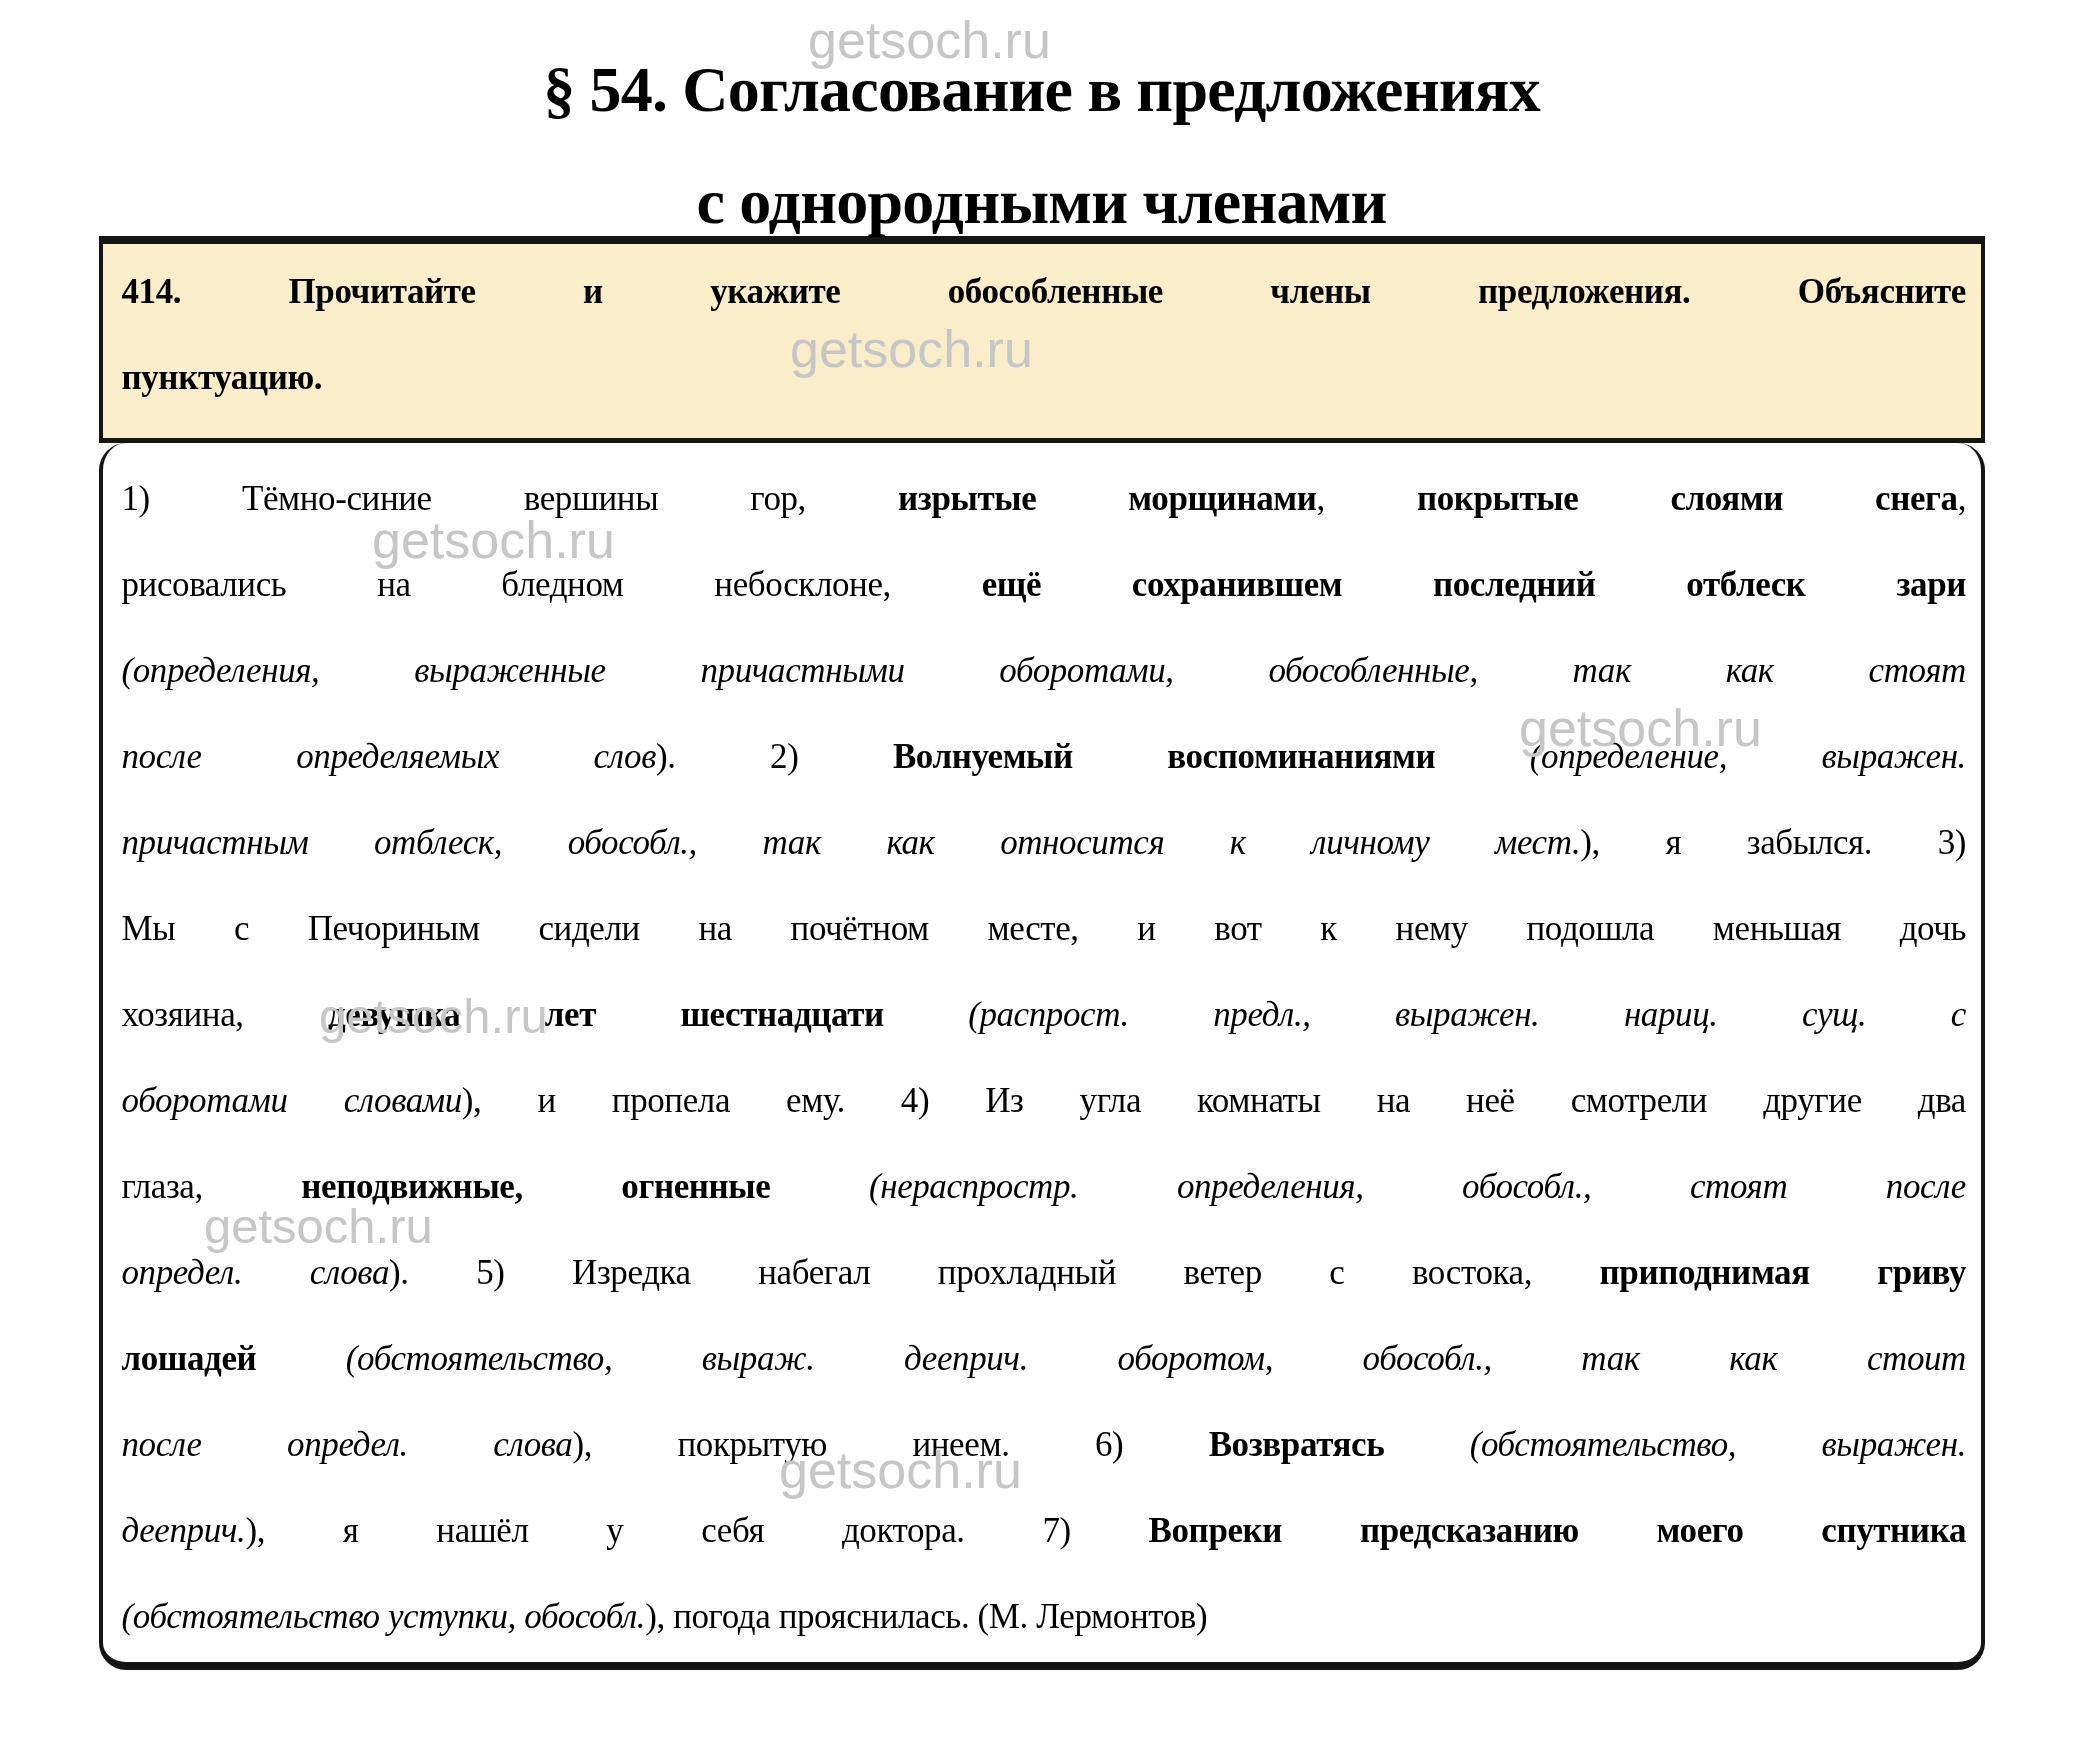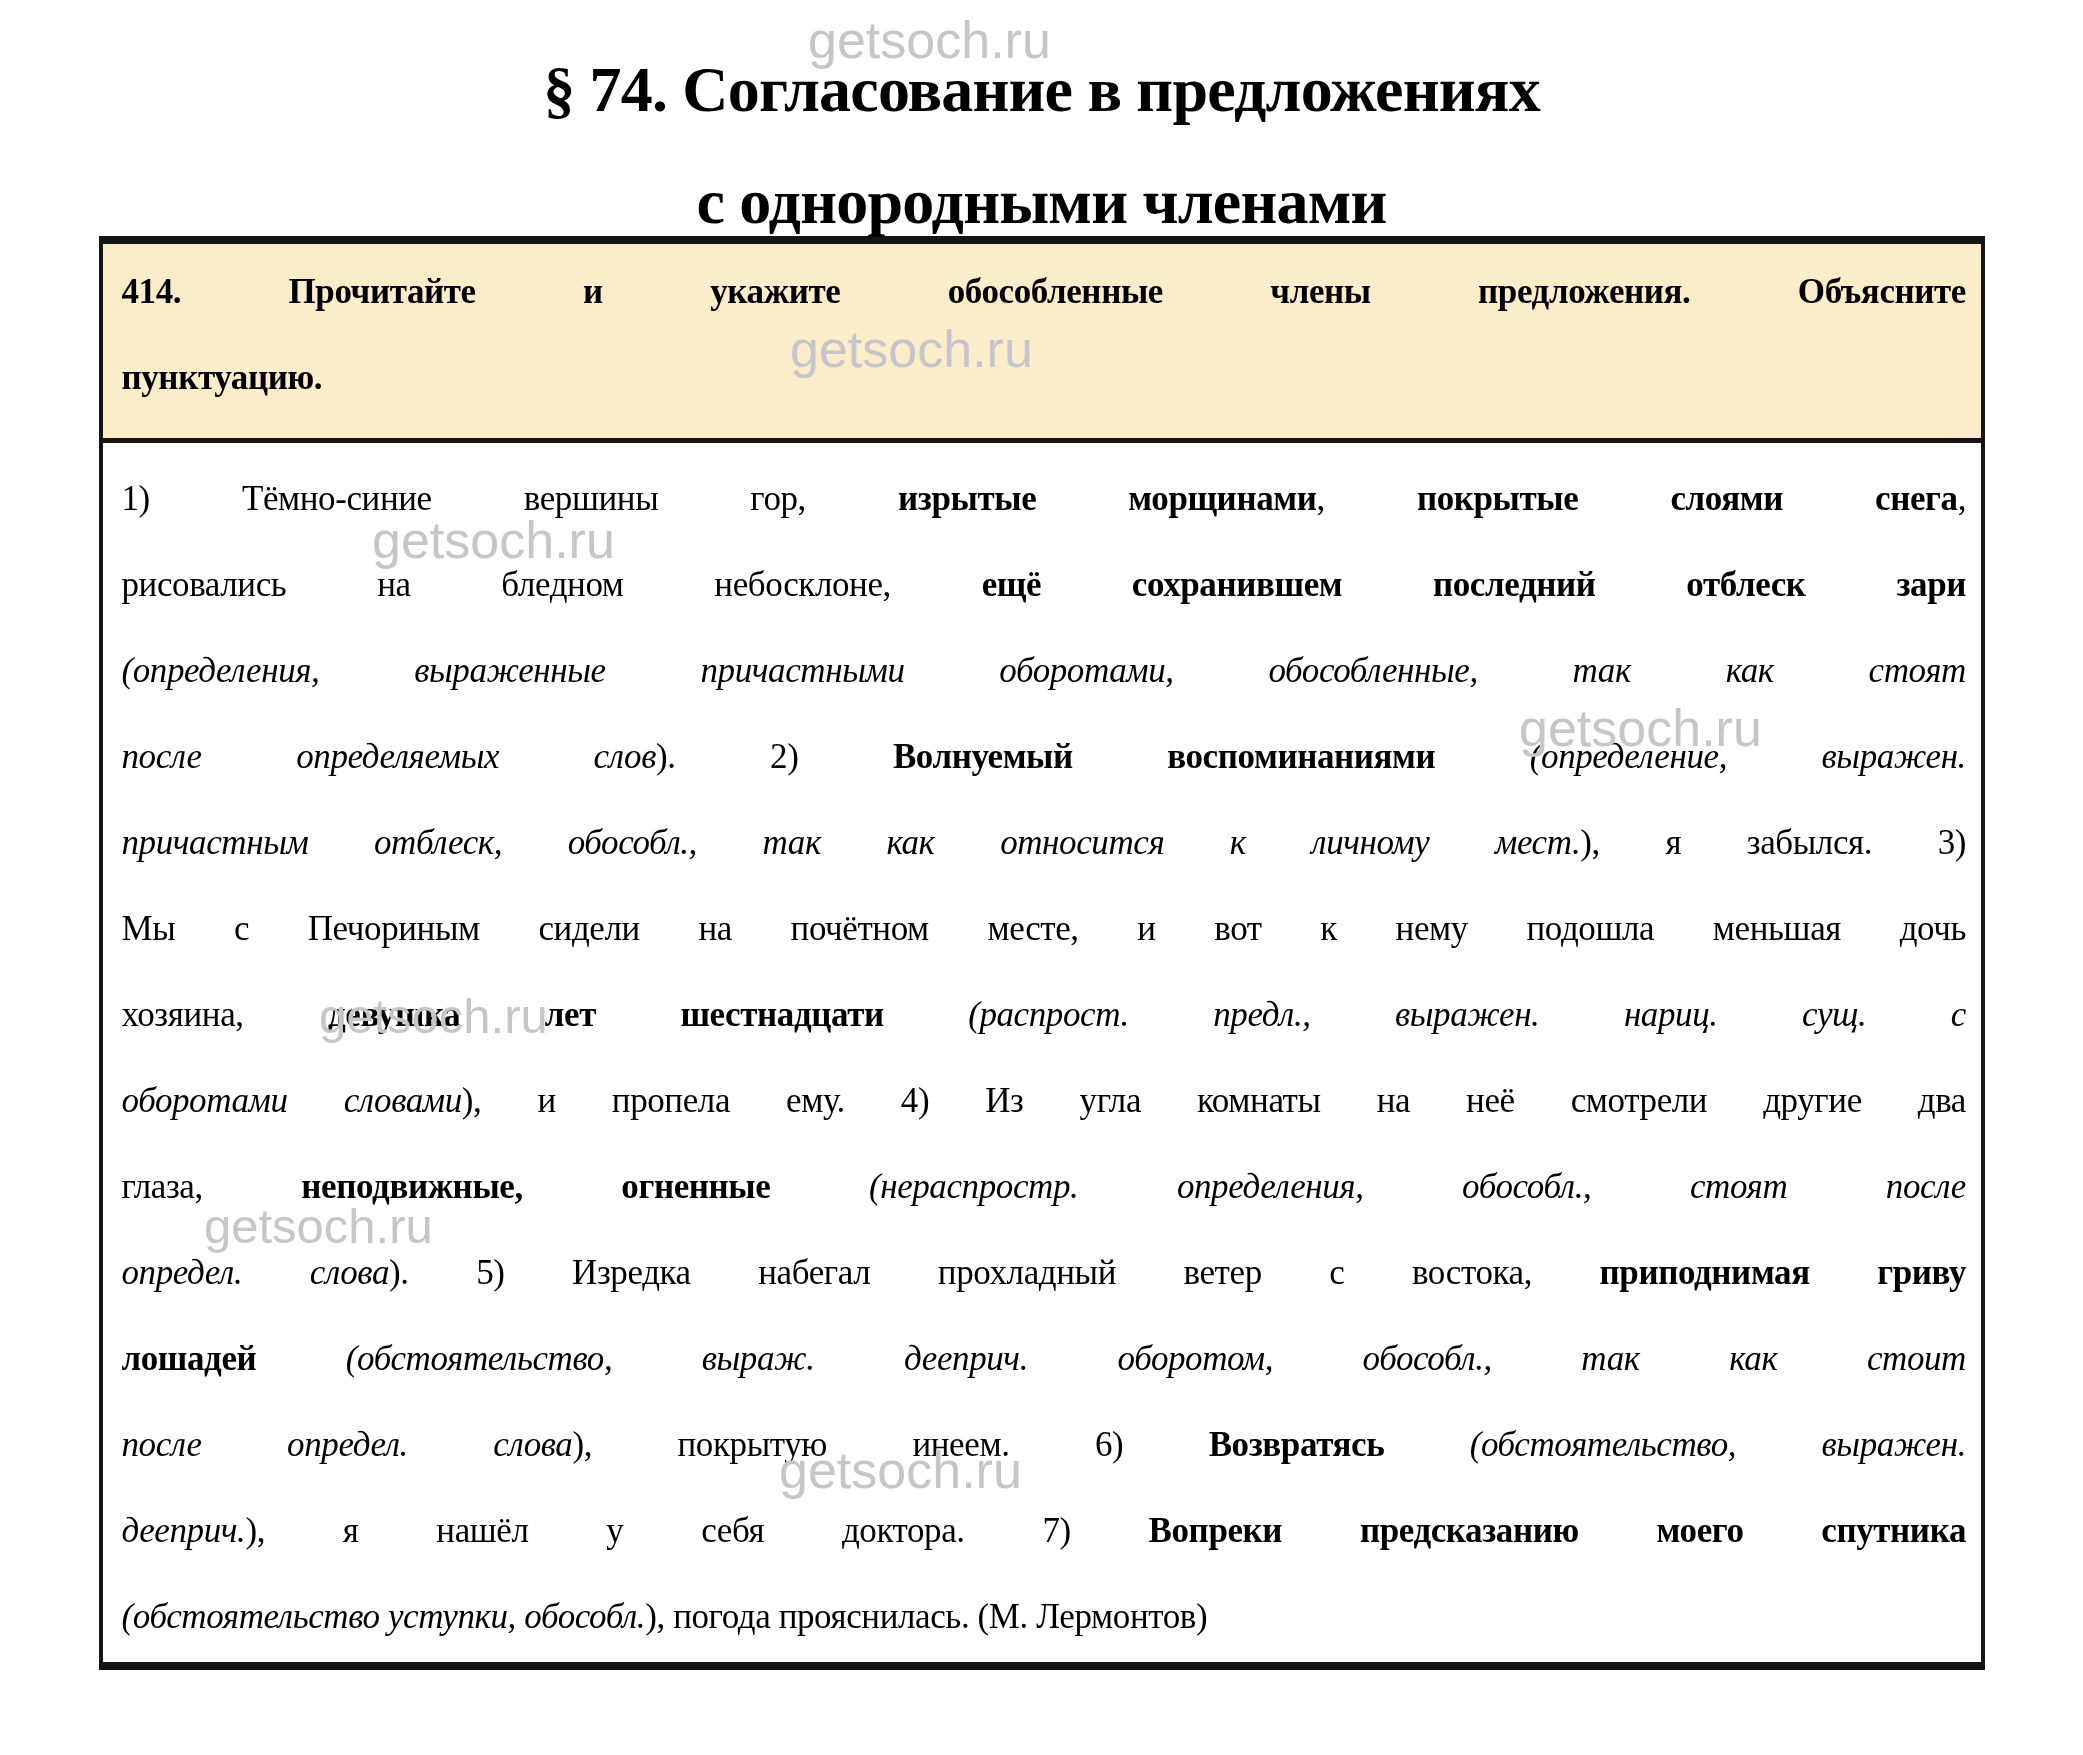--- a/index.html
+++ b/index.html
@@ -49,30 +49,30 @@
       <div class="wm" style="left: 808px; top: 10px; font-size: 52px; color: rgb(198, 198, 198);">getsoch.ru</div>
       <div class="wm" style="left: 790px; top: 319px; font-size: 52px; color: rgb(198, 198, 198);">getsoch.ru</div>
       <div class="wm" style="left: 372px; top: 510px; font-size: 52px; color: rgb(198, 198, 198);">getsoch.ru</div>
       <div class="wm" style="left: 1519px; top: 698px; font-size: 52px; color: rgb(198, 198, 198);">getsoch.ru</div>
       <div class="wm" style="left: 319px; top: 988px; font-size: 49px; color: rgb(198, 198, 198);">getsoch.ru</div>
       <div class="wm" style="left: 204px; top: 1198px; font-size: 49px; color: rgb(198, 198, 198);">getsoch.ru</div>
       <div class="wm" style="left: 779px; top: 1440px; font-size: 52px; color: rgb(198, 198, 198);">getsoch.ru</div>
     </div>
 
   <div class="title">
-    <div>§ 74. Согласование в предложениях</div>
+    <div>§ 54. Согласование в предложениях</div>
     <div>с однородными членами</div>
   </div>
 
   <div class="task-box" style="background-color: rgb(250, 237, 202); border-color: rgb(21, 21, 21);">
       <div class="tline"><span class="seg-bold">414. Прочитайте и укажите обособленные члены предложения. Объясните</span></div>
       <div class="tline last"><span class="seg-bold">пунктуацию.</span></div>
     </div>
 
-  <div class="text-box" style="border-color: rgb(21, 21, 21);">
+  <div class="text-box" style="border-color: rgb(21, 21, 21); border-radius: 27px;">
       <div class="tline"><span class="seg-regular">1) Тёмно-синие вершины гор, </span><span class="seg-bold">изрытые морщинами</span><span class="seg-regular">, </span><span class="seg-bold">покрытые слоями снега</span><span class="seg-regular">,</span></div>
       <div class="tline"><span class="seg-regular">рисовались на бледном небосклоне, </span><span class="seg-bold">ещё сохранившем последний отблеск зари</span></div>
       <div class="tline"><span class="seg-italic">(определения, выраженные причастными оборотами, обособленные, так как стоят</span></div>
       <div class="tline"><span class="seg-italic">после определяемых слов</span><span class="seg-regular">). 2) </span><span class="seg-bold">Волнуемый воспоминаниями</span><span class="seg-italic"> (определение, выражен.</span></div>
       <div class="tline"><span class="seg-italic">причастным отблеск, обособл., так как относится к личному мест.</span><span class="seg-regular">), я забылся. 3)</span></div>
       <div class="tline"><span class="seg-regular">Мы с Печориным сидели на почётном месте, и вот к нему подошла меньшая дочь</span></div>
       <div class="tline"><span class="seg-regular">хозяина, </span><span class="seg-bold">девушка лет шестнадцати</span><span class="seg-italic"> (распрост. предл., выражен. нариц. сущ. с</span></div>
       <div class="tline"><span class="seg-italic">оборотами словами</span><span class="seg-regular">), и пропела ему. 4) Из угла комнаты на неё смотрели другие два</span></div>
       <div class="tline"><span class="seg-regular">глаза, </span><span class="seg-bold">неподвижные, огненные</span><span class="seg-italic"> (нераспростр. определения, обособл., стоят после</span></div>
       <div class="tline"><span class="seg-italic">определ. слова</span><span class="seg-regular">). 5) Изредка набегал прохладный ветер с востока, </span><span class="seg-bold">приподнимая гриву</span></div>

